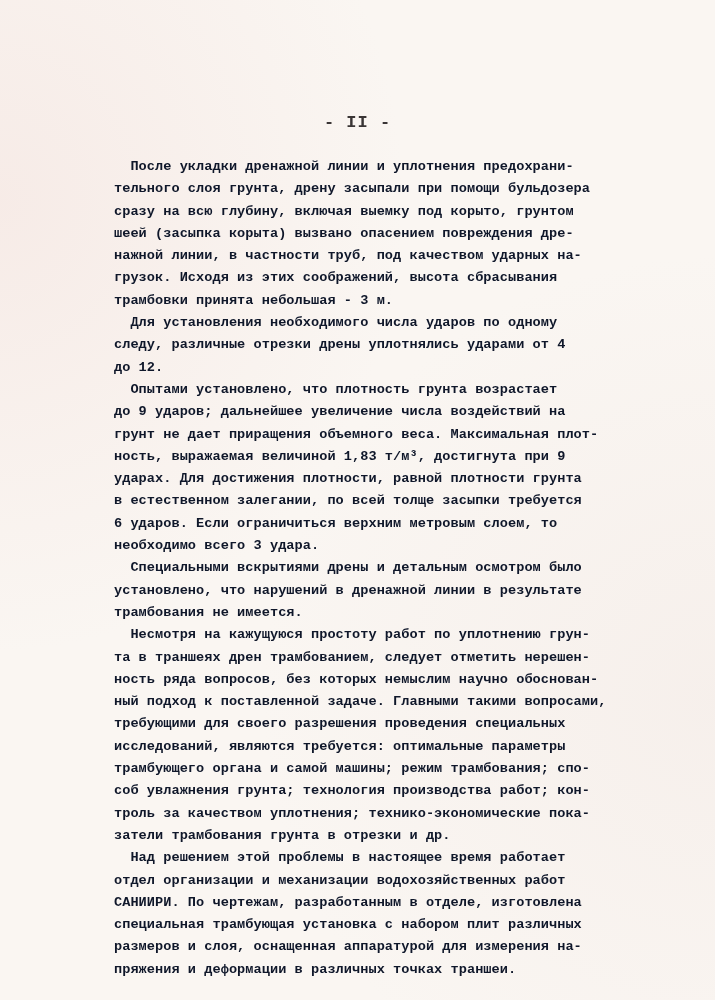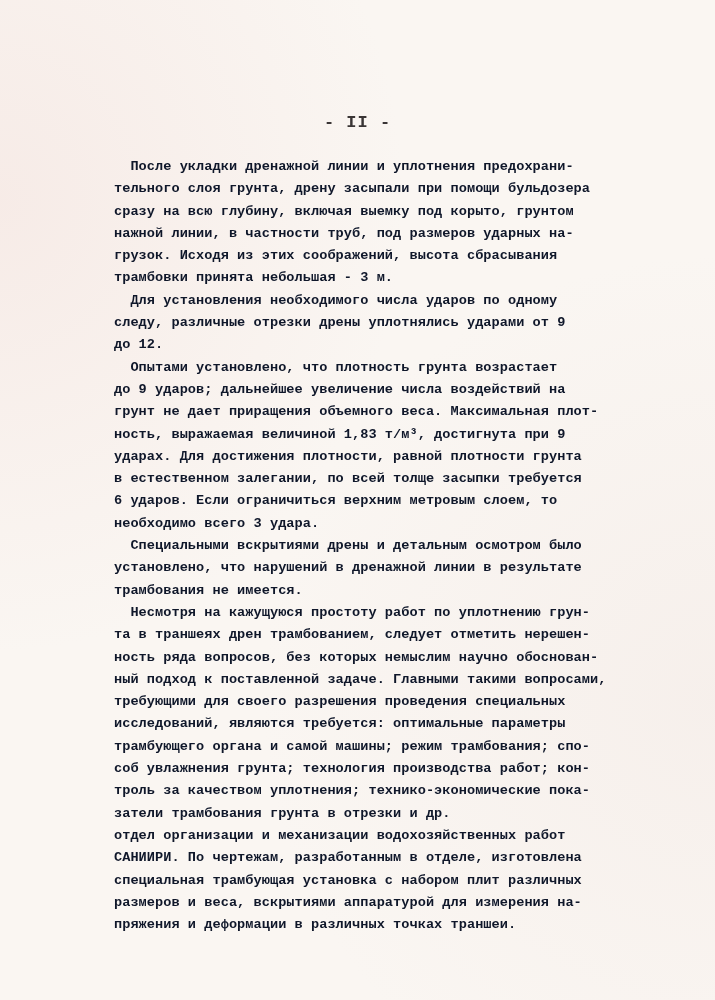--- a/index.html
+++ b/index.html
@@ -55,25 +55,26 @@
 </head>
 <body>
 
 <div class="page">
   <div class="page-number">- II -</div>
 
   <div class="body-text">
     <span class="line">  После укладки дренажной линии и уплотнения предохрани-</span>
     <span class="line">тельного слоя грунта, дрену засыпали при помощи бульдозера</span>
     <span class="line">сразу на всю глубину, включая выемку под корыто, грунтом</span>
-    <span class="line">нажной линии, в частности труб, под размеров ударных на-</span>
+    <span class="line">шеей (засыпка корыта) вызвано опасением повреждения дре-</span>
+    <span class="line">нажной линии, в частности труб, под качеством ударных на-</span>
     <span class="line">грузок. Исходя из этих соображений, высота сбрасывания</span>
     <span class="line">трамбовки принята небольшая - 3 м.</span>
     <span class="line">  Для установления необходимого числа ударов по одному</span>
-    <span class="line">следу, различные отрезки дрены уплотнялись ударами от 9</span>
+    <span class="line">следу, различные отрезки дрены уплотнялись ударами от 4</span>
     <span class="line">до 12.</span>
     <span class="line">  Опытами установлено, что плотность грунта возрастает</span>
     <span class="line">до 9 ударов; дальнейшее увеличение числа воздействий на</span>
     <span class="line">грунт не дает приращения объемного веса. Максимальная плот-</span>
     <span class="line">ность, выражаемая величиной 1,83 т/м³, достигнута при 9</span>
     <span class="line">ударах. Для достижения плотности, равной плотности грунта</span>
     <span class="line">в естественном залегании, по всей толще засыпки требуется</span>
     <span class="line">6 ударов. Если ограничиться верхним метровым слоем, то</span>
     <span class="line">необходимо всего 3 удара.</span>
     <span class="line">  Специальными вскрытиями дрены и детальным осмотром было</span>
@@ -82,19 +83,20 @@
     <span class="line">  Несмотря на кажущуюся простоту работ по уплотнению грун-</span>
     <span class="line">та в траншеях дрен трамбованием, следует отметить нерешен-</span>
     <span class="line">ность ряда вопросов, без которых немыслим научно обоснован-</span>
     <span class="line">ный подход к поставленной задаче. Главными такими вопросами,</span>
     <span class="line">требующими для своего разрешения проведения специальных</span>
     <span class="line">исследований, являются требуется: оптимальные параметры</span>
     <span class="line">трамбующего органа и самой машины; режим трамбования; спо-</span>
     <span class="line">соб увлажнения грунта; технология производства работ; кон-</span>
     <span class="line">троль за качеством уплотнения; технико-экономические пока-</span>
     <span class="line">затели трамбования грунта в отрезки и др.</span>
+    <span class="line">  Над решением этой проблемы в настоящее время работает</span>
     <span class="line">отдел организации и механизации водохозяйственных работ</span>
     <span class="line">САНИИРИ. По чертежам, разработанным в отделе, изготовлена</span>
     <span class="line">специальная трамбующая установка с набором плит различных</span>
-    <span class="line">размеров и веса, вскрытиями аппаратурой для измерения на-</span>
+    <span class="line">размеров и слоя, оснащенная аппаратурой для измерения на-</span>
     <span class="line">пряжения и деформации в различных точках траншеи.</span>
   </div>
 </div>
 
 </body></html>

